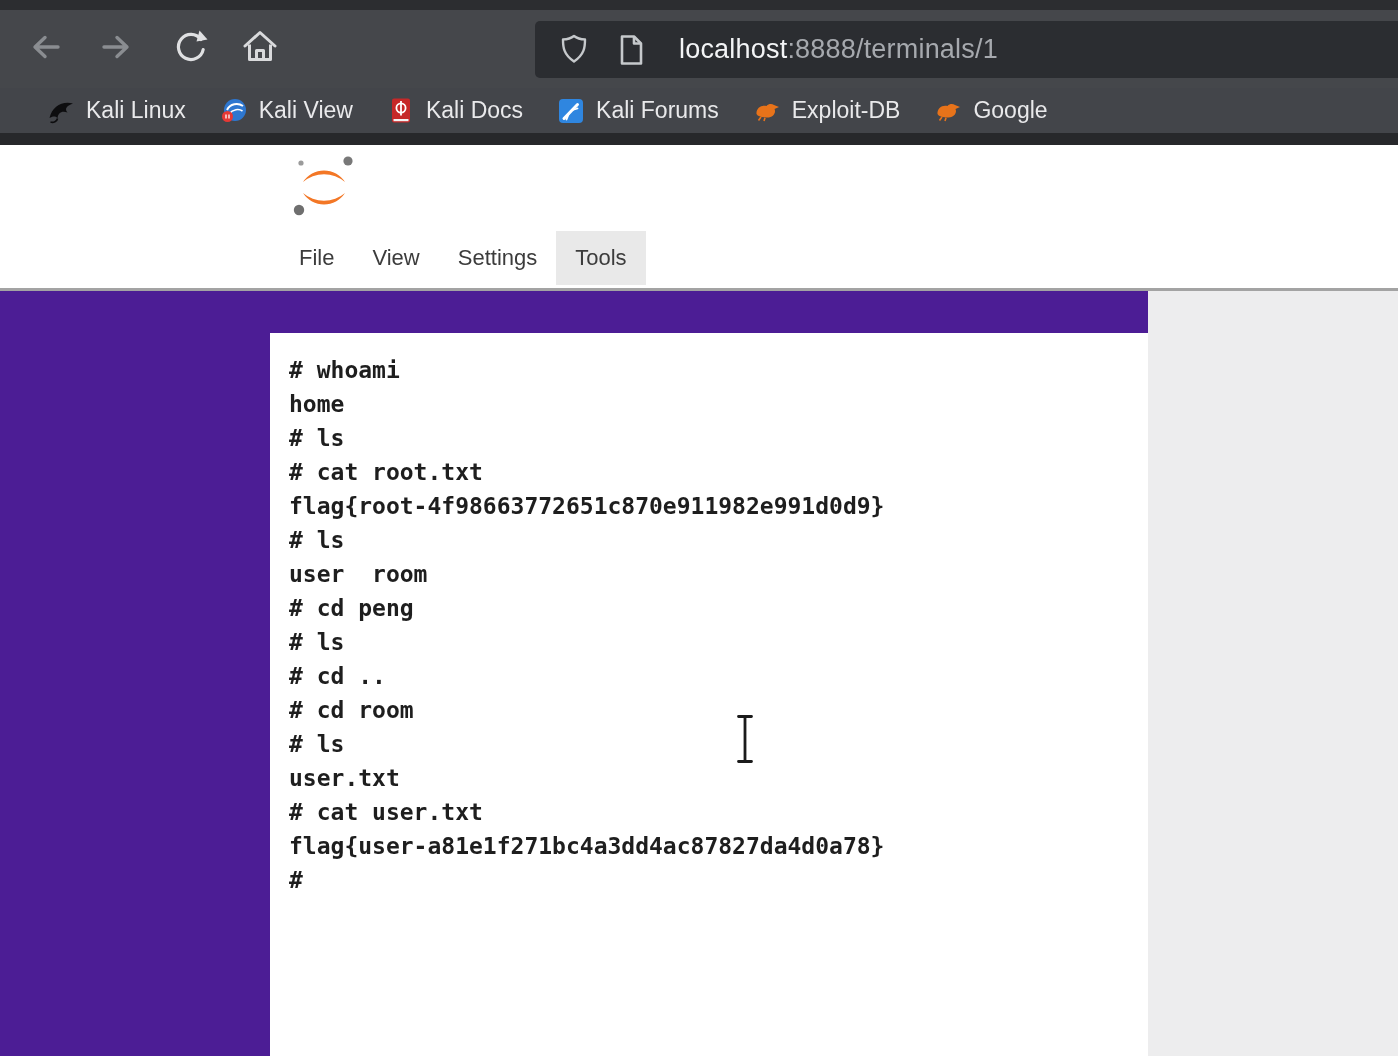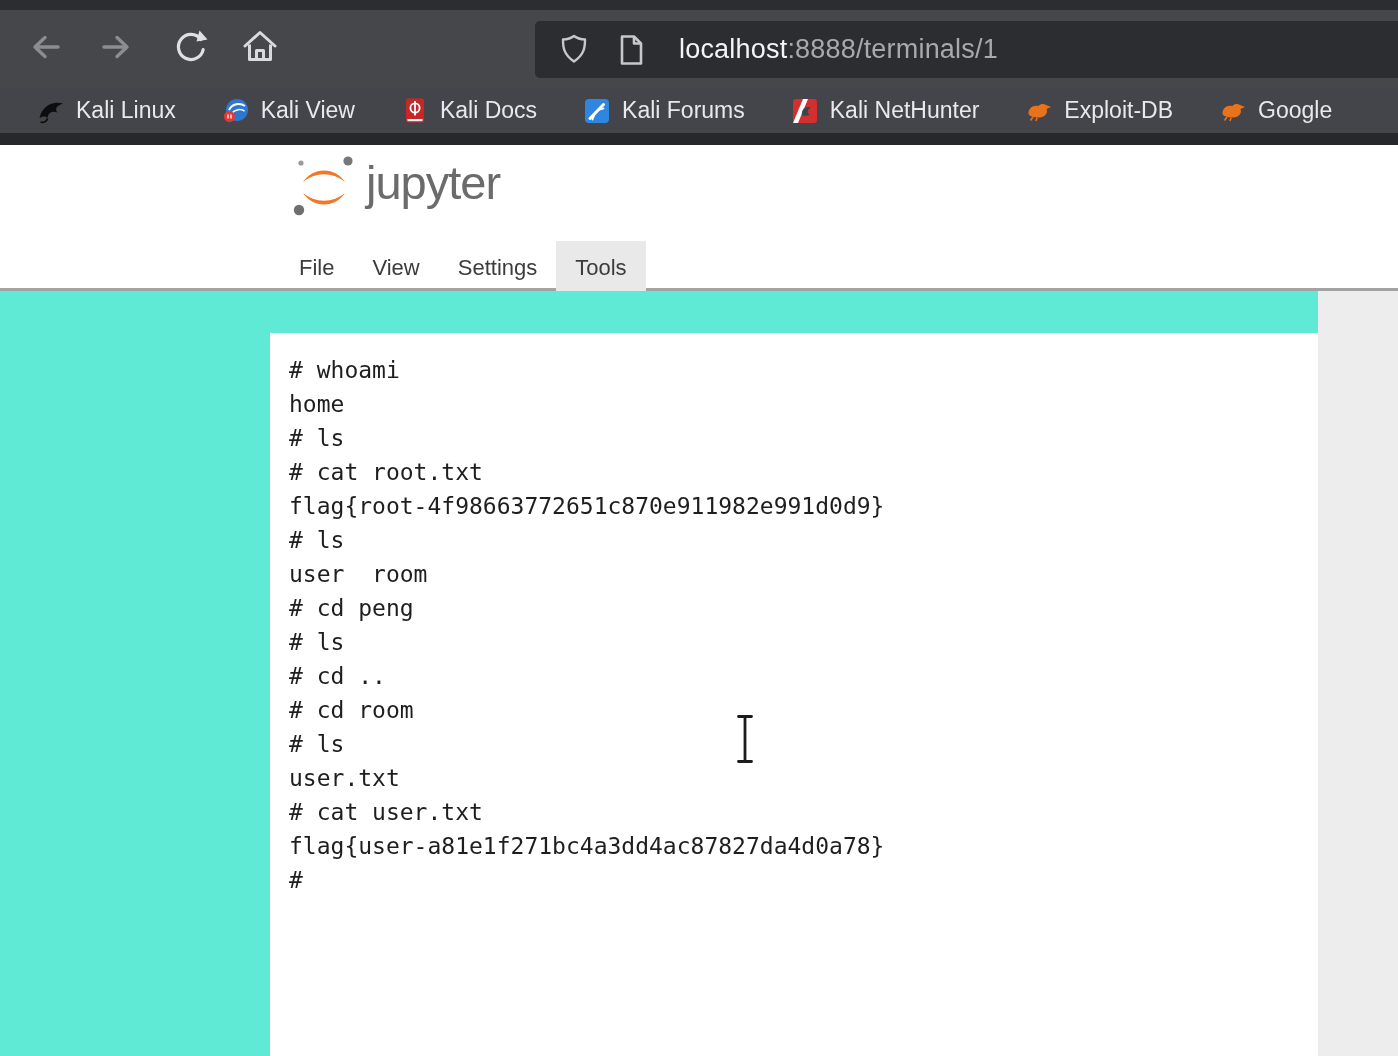--- a/index.html
+++ b/index.html
@@ -22,45 +22,45 @@
     background:#2b2d31;border-radius:5px;display:flex;align-items:center;
   }
   .urlbar .u-icon{margin-left:22px;flex:0 0 auto;display:flex;align-items:center;}
   .urlbar .u-icon + .u-icon{margin-left:24px;}
   .url-text{margin-left:32px;font-size:27px;letter-spacing:.2px;white-space:nowrap;}
   .url-host{color:#f3f4f6;}
   .url-path{color:#a6a9ae;}
   
   .bookmarks{
     position:absolute;left:0;top:88px;width:100%;height:45px;background:#43454a;
-    display:flex;align-items:center;padding-left:20px;box-sizing:border-box;white-space:nowrap;gap:12px;
+    display:flex;align-items:center;padding-left:30px;box-sizing:border-box;white-space:nowrap;
   }
   .bm{display:flex;align-items:center;gap:11px;padding:0 17px;height:45px;flex:0 0 auto;}
   .bm-label{color:#e9e9eb;font-size:23px;}
   .bm-ico{width:28px;height:28px;flex:0 0 auto;display:flex;align-items:center;justify-content:center;}
   .chrome-bottom-strip{position:absolute;left:0;top:133px;width:100%;height:12px;background:#27282b;}
   
   .jheader{
     position:absolute;left:0;top:145px;width:1398px;height:143px;background:#ffffff;
     border-bottom:3px solid #a3a3a3;
   }
   .logo{position:absolute;left:292px;top:8px;display:flex;align-items:flex-start;}
   .logo-text{
     color:#6b6b6b;font-size:47px;margin-left:10px;margin-top:2px;
     letter-spacing:-1px;font-family:"Liberation Sans",sans-serif;
   }
   .menubar{
-    position:absolute;left:280px;top:96px;height:54px;display:flex;align-items:stretch;justify-content:center;
+    position:absolute;left:280px;top:86px;height:54px;display:flex;align-items:stretch;justify-content:center;
   }
   .menu-item{
     display:flex;align-items:center;padding:0 19px;font-size:22px;color:#3c3c3c;
   }
   .menu-item.active{background:#e9e9e9;}
   
-  .content{position:absolute;left:0;top:291px;width:1318px;height:765px;background:#5eead4;}
+  .content{position:absolute;left:0;top:291px;width:1148px;height:765px;background:#4c1d95;font-weight:bold;}
   .terminal{
     position:absolute;left:270px;top:42px;right:0;bottom:0;background:#ffffff;
     padding:20px 0 0 19px;box-sizing:border-box;
   }
   .tline{
     font-family:"DejaVu Sans Mono","Liberation Mono",monospace;
     font-size:23px;line-height:34px;color:#1e1e1e;white-space:pre;
   }
   .ibeam{position:absolute;left:733px;top:712px;}
 </style>
@@ -160,30 +160,20 @@
       <span class="bm-ico">
         <svg width="28" height="28" viewBox="0 0 28 28">
           <rect x="2" y="2" width="24" height="24" rx="4" fill="#2f86e0"></rect>
           <path d="M7 21.5 L20.5 7.5" stroke="#fff" stroke-width="3" stroke-linecap="round"></path>
           <path d="M11.5 17.5 l-2 5 M15.5 13 l5 -1.5" stroke="#fff" stroke-width="1.8" stroke-linecap="round"></path>
         </svg>
       </span>
       <span class="bm-label">Kali Forums</span>
     </div>
 
-    <div class="bm">
-      <span class="bm-ico">
-        <svg width="28" height="28" viewBox="0 0 28 28">
-          <rect x="2" y="2" width="24" height="24" rx="3" fill="#d32f2f"></rect>
-          <path d="M2 26 L12 2 H17 L7 26 Z" fill="#ffffff"></path>
-          <path d="M11 18 C10 12 15 8.5 20 10.5 C16.5 12 16 15.5 18.5 18 C15.5 18.5 13 19.5 11 18 Z" fill="#37474f"></path>
-        </svg>
-      </span>
-      <span class="bm-label">Kali NetHunter</span>
-    </div>
 
     <div class="bm">
       <span class="bm-ico">
         <svg width="28" height="28" viewBox="0 0 28 28">
           <path d="M3.5 17 C3 11 8.5 7.5 13.5 9 C15.5 6.5 19 6.5 21 8 L26 10 L21.5 12 C23.5 16 19.5 21 13.5 20.5 C9.5 20.2 5 19.8 3.5 17 Z" fill="#e8731a"></path>
           <path d="M8 20 l-2.5 3.5 M12 20.8 l-1 3.2" stroke="#e8731a" stroke-width="1.6"></path>
         </svg>
       </span>
       <span class="bm-label">Exploit-DB</span>
     </div>
@@ -206,21 +196,20 @@
   <div class="logo">
     <span>
       <svg width="64" height="66" viewBox="0 0 64 66">
         <circle cx="9" cy="10" r="2.6" fill="#9b9b9b"></circle>
         <circle cx="56" cy="8" r="4.6" fill="#787878"></circle>
         <circle cx="7" cy="57" r="5.2" fill="#6f6f6f"></circle>
         <path d="M11 29 A25 25 0 0 1 53 29 A32 32 0 0 0 11 29 Z" fill="#f37726"></path>
         <path d="M11 40 A25 25 0 0 0 53 40 A32 32 0 0 1 11 40 Z" fill="#f37726"></path>
       </svg>
     </span>
-    <span class="logo-text">jupyter</span>
   </div>
 
   <div class="menubar">
     <div class="menu-item">
         <span>File</span>
       </div>
     <div class="menu-item">
         <span>View</span>
       </div>
     <div class="menu-item">

